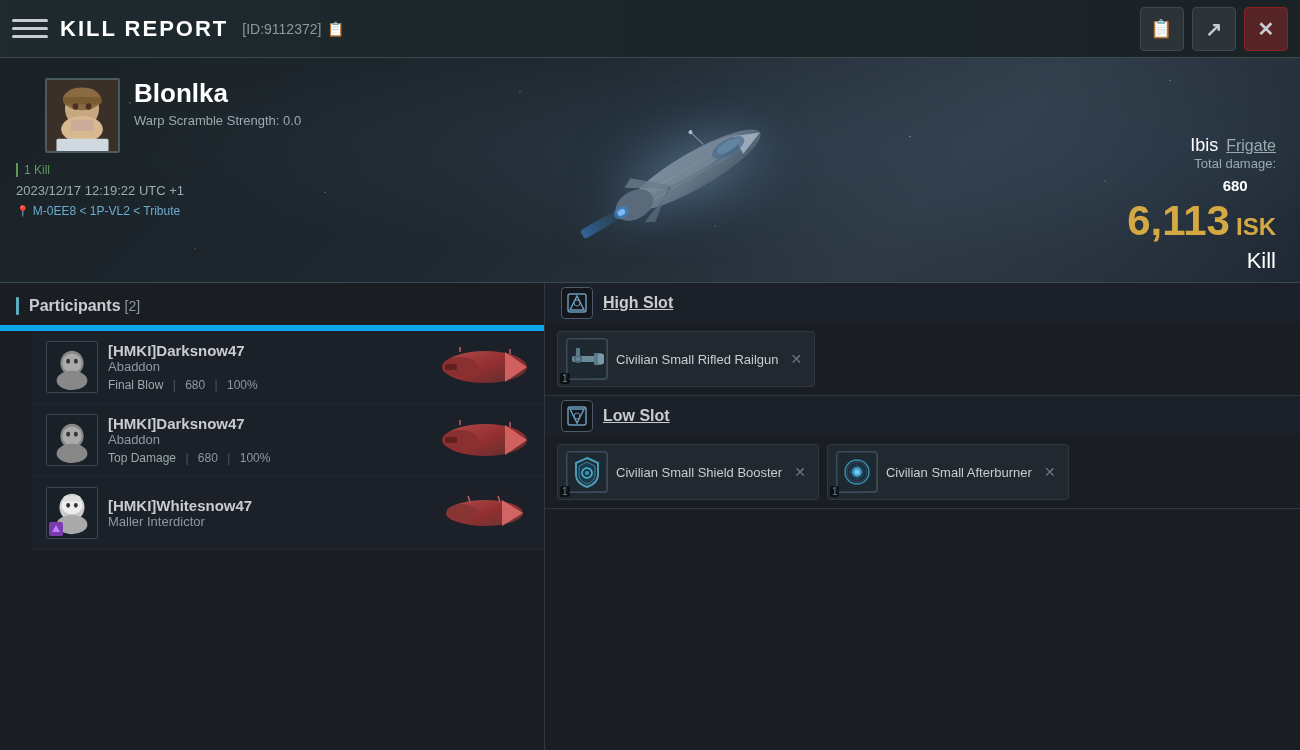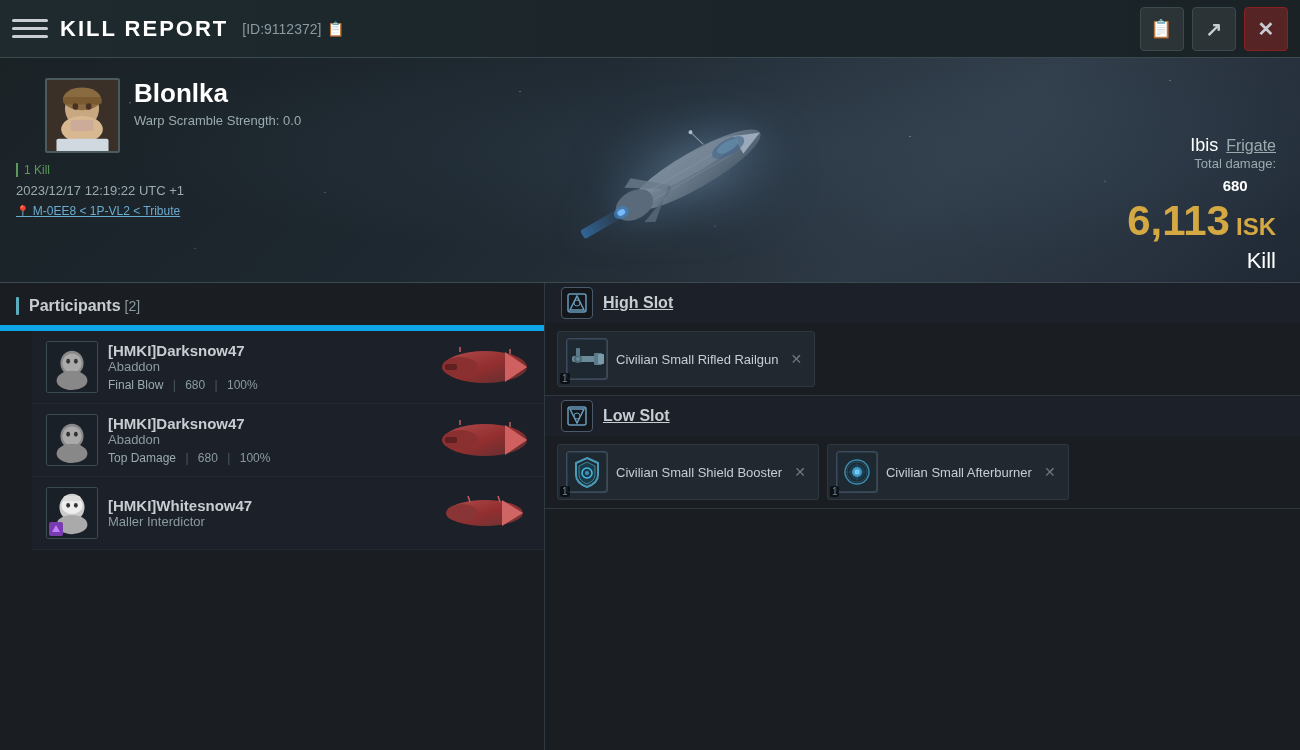--- a/index.html
+++ b/index.html
@@ -151,21 +151,20 @@
       padding-left: 6px;
     }
     .kill-date {
       font-size: 13px;
       color: #9aabaf;
       margin-bottom: 6px;
     }
     .kill-location {
       font-size: 12px;
       color: #6aabcf;
-      text-decoration: underline;
       cursor: pointer;
     }
     .kill-location::before {
       content: '📍 ';
       font-size: 11px;
     }
 
     
     .hero-ship {
       flex: 1;

